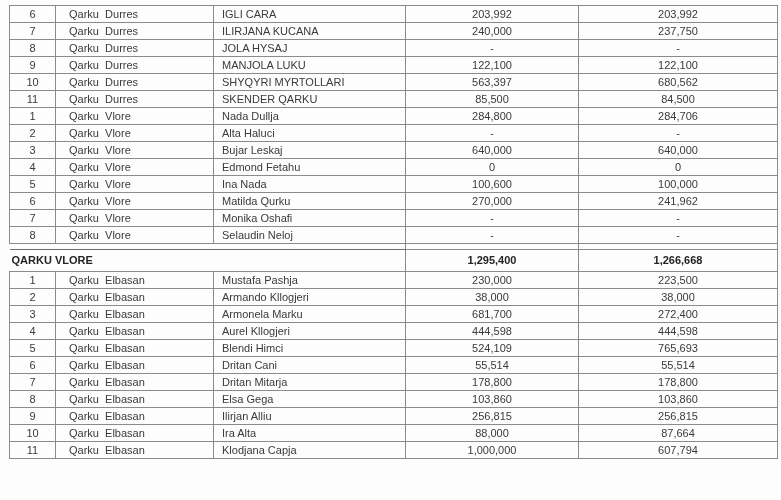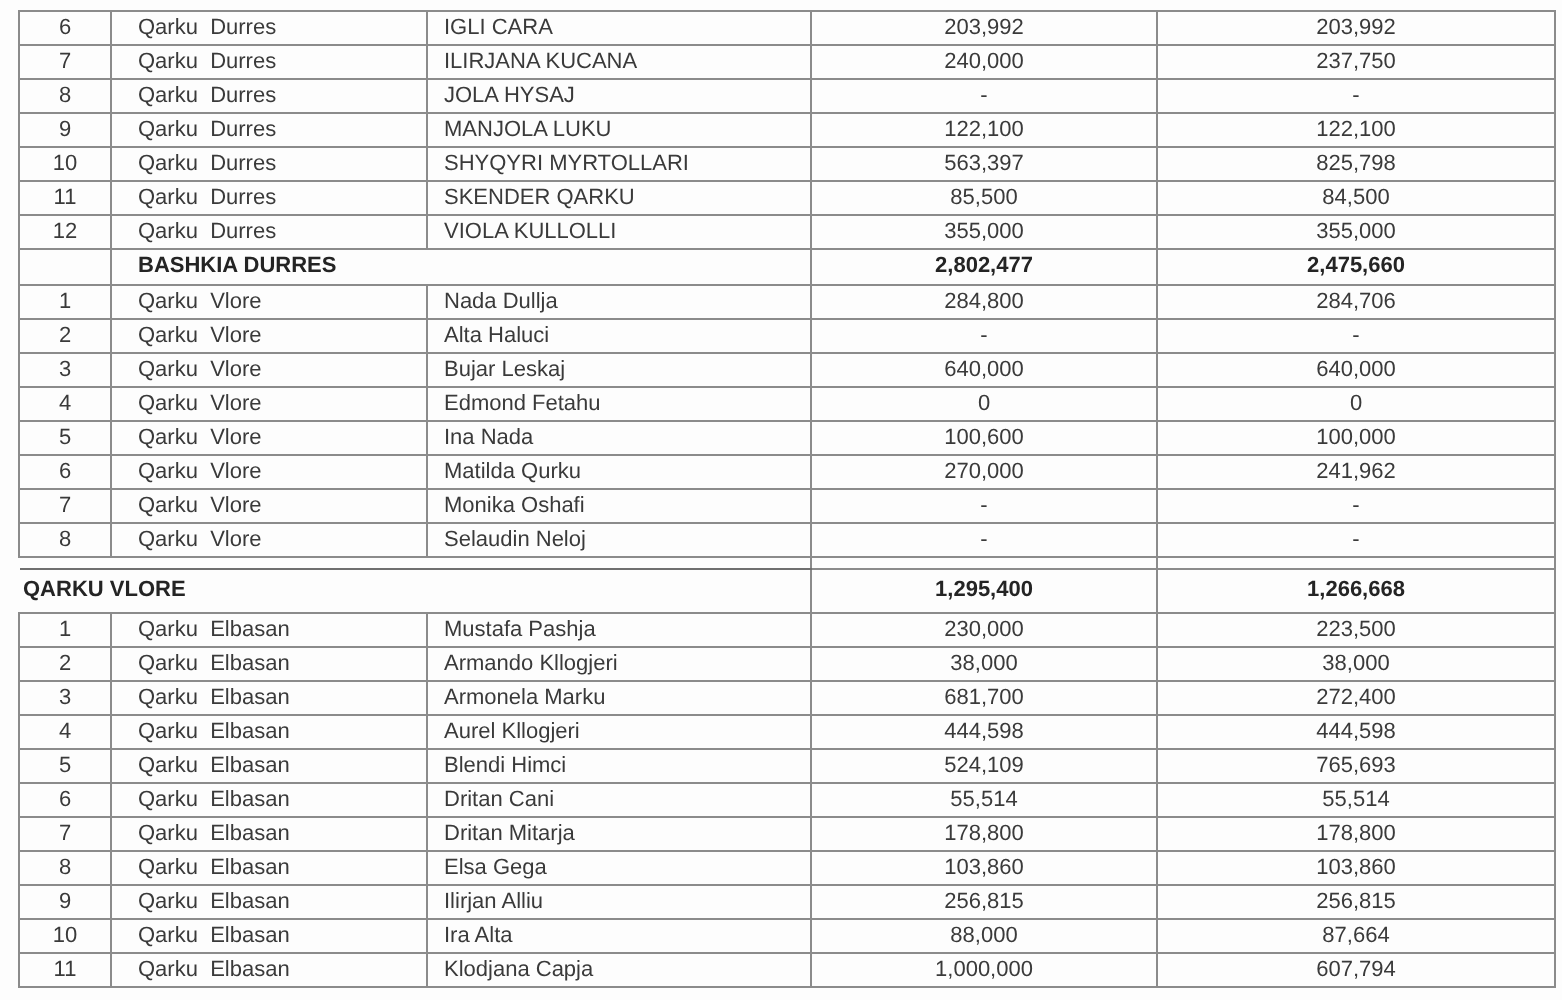--- a/index.html
+++ b/index.html
@@ -104,41 +104,28 @@
           <td class="c-region">Qarku  Durres</td>
           <td class="c-name">MANJOLA LUKU</td>
           <td class="c-val">122,100</td>
           <td class="c-val">122,100</td>
         </tr>
         <tr class="row-data">
           <td class="c-num">10</td>
           <td class="c-region">Qarku  Durres</td>
           <td class="c-name">SHYQYRI MYRTOLLARI</td>
           <td class="c-val">563,397</td>
-          <td class="c-val">825,798</td>
+          <td class="c-val">680,562</td>
         </tr>
         <tr class="row-data">
           <td class="c-num">11</td>
           <td class="c-region">Qarku  Durres</td>
           <td class="c-name">SKENDER QARKU</td>
           <td class="c-val">85,500</td>
           <td class="c-val">84,500</td>
-        </tr>
-        <tr class="row-data">
-          <td class="c-num">12</td>
-          <td class="c-region">Qarku  Durres</td>
-          <td class="c-name">VIOLA KULLOLLI</td>
-          <td class="c-val">355,000</td>
-          <td class="c-val">355,000</td>
-        </tr>
-        <tr class="row-subtotal">
-          <td class="c-num"></td>
-          <td class="c-label" colspan="2">BASHKIA DURRES</td>
-          <td class="c-val bold">2,802,477</td>
-          <td class="c-val bold">2,475,660</td>
         </tr>
         <tr class="row-data">
           <td class="c-num">1</td>
           <td class="c-region">Qarku  Vlore</td>
           <td class="c-name">Nada Dullja</td>
           <td class="c-val">284,800</td>
           <td class="c-val">284,706</td>
         </tr>
         <tr class="row-data">
           <td class="c-num">2</td>

